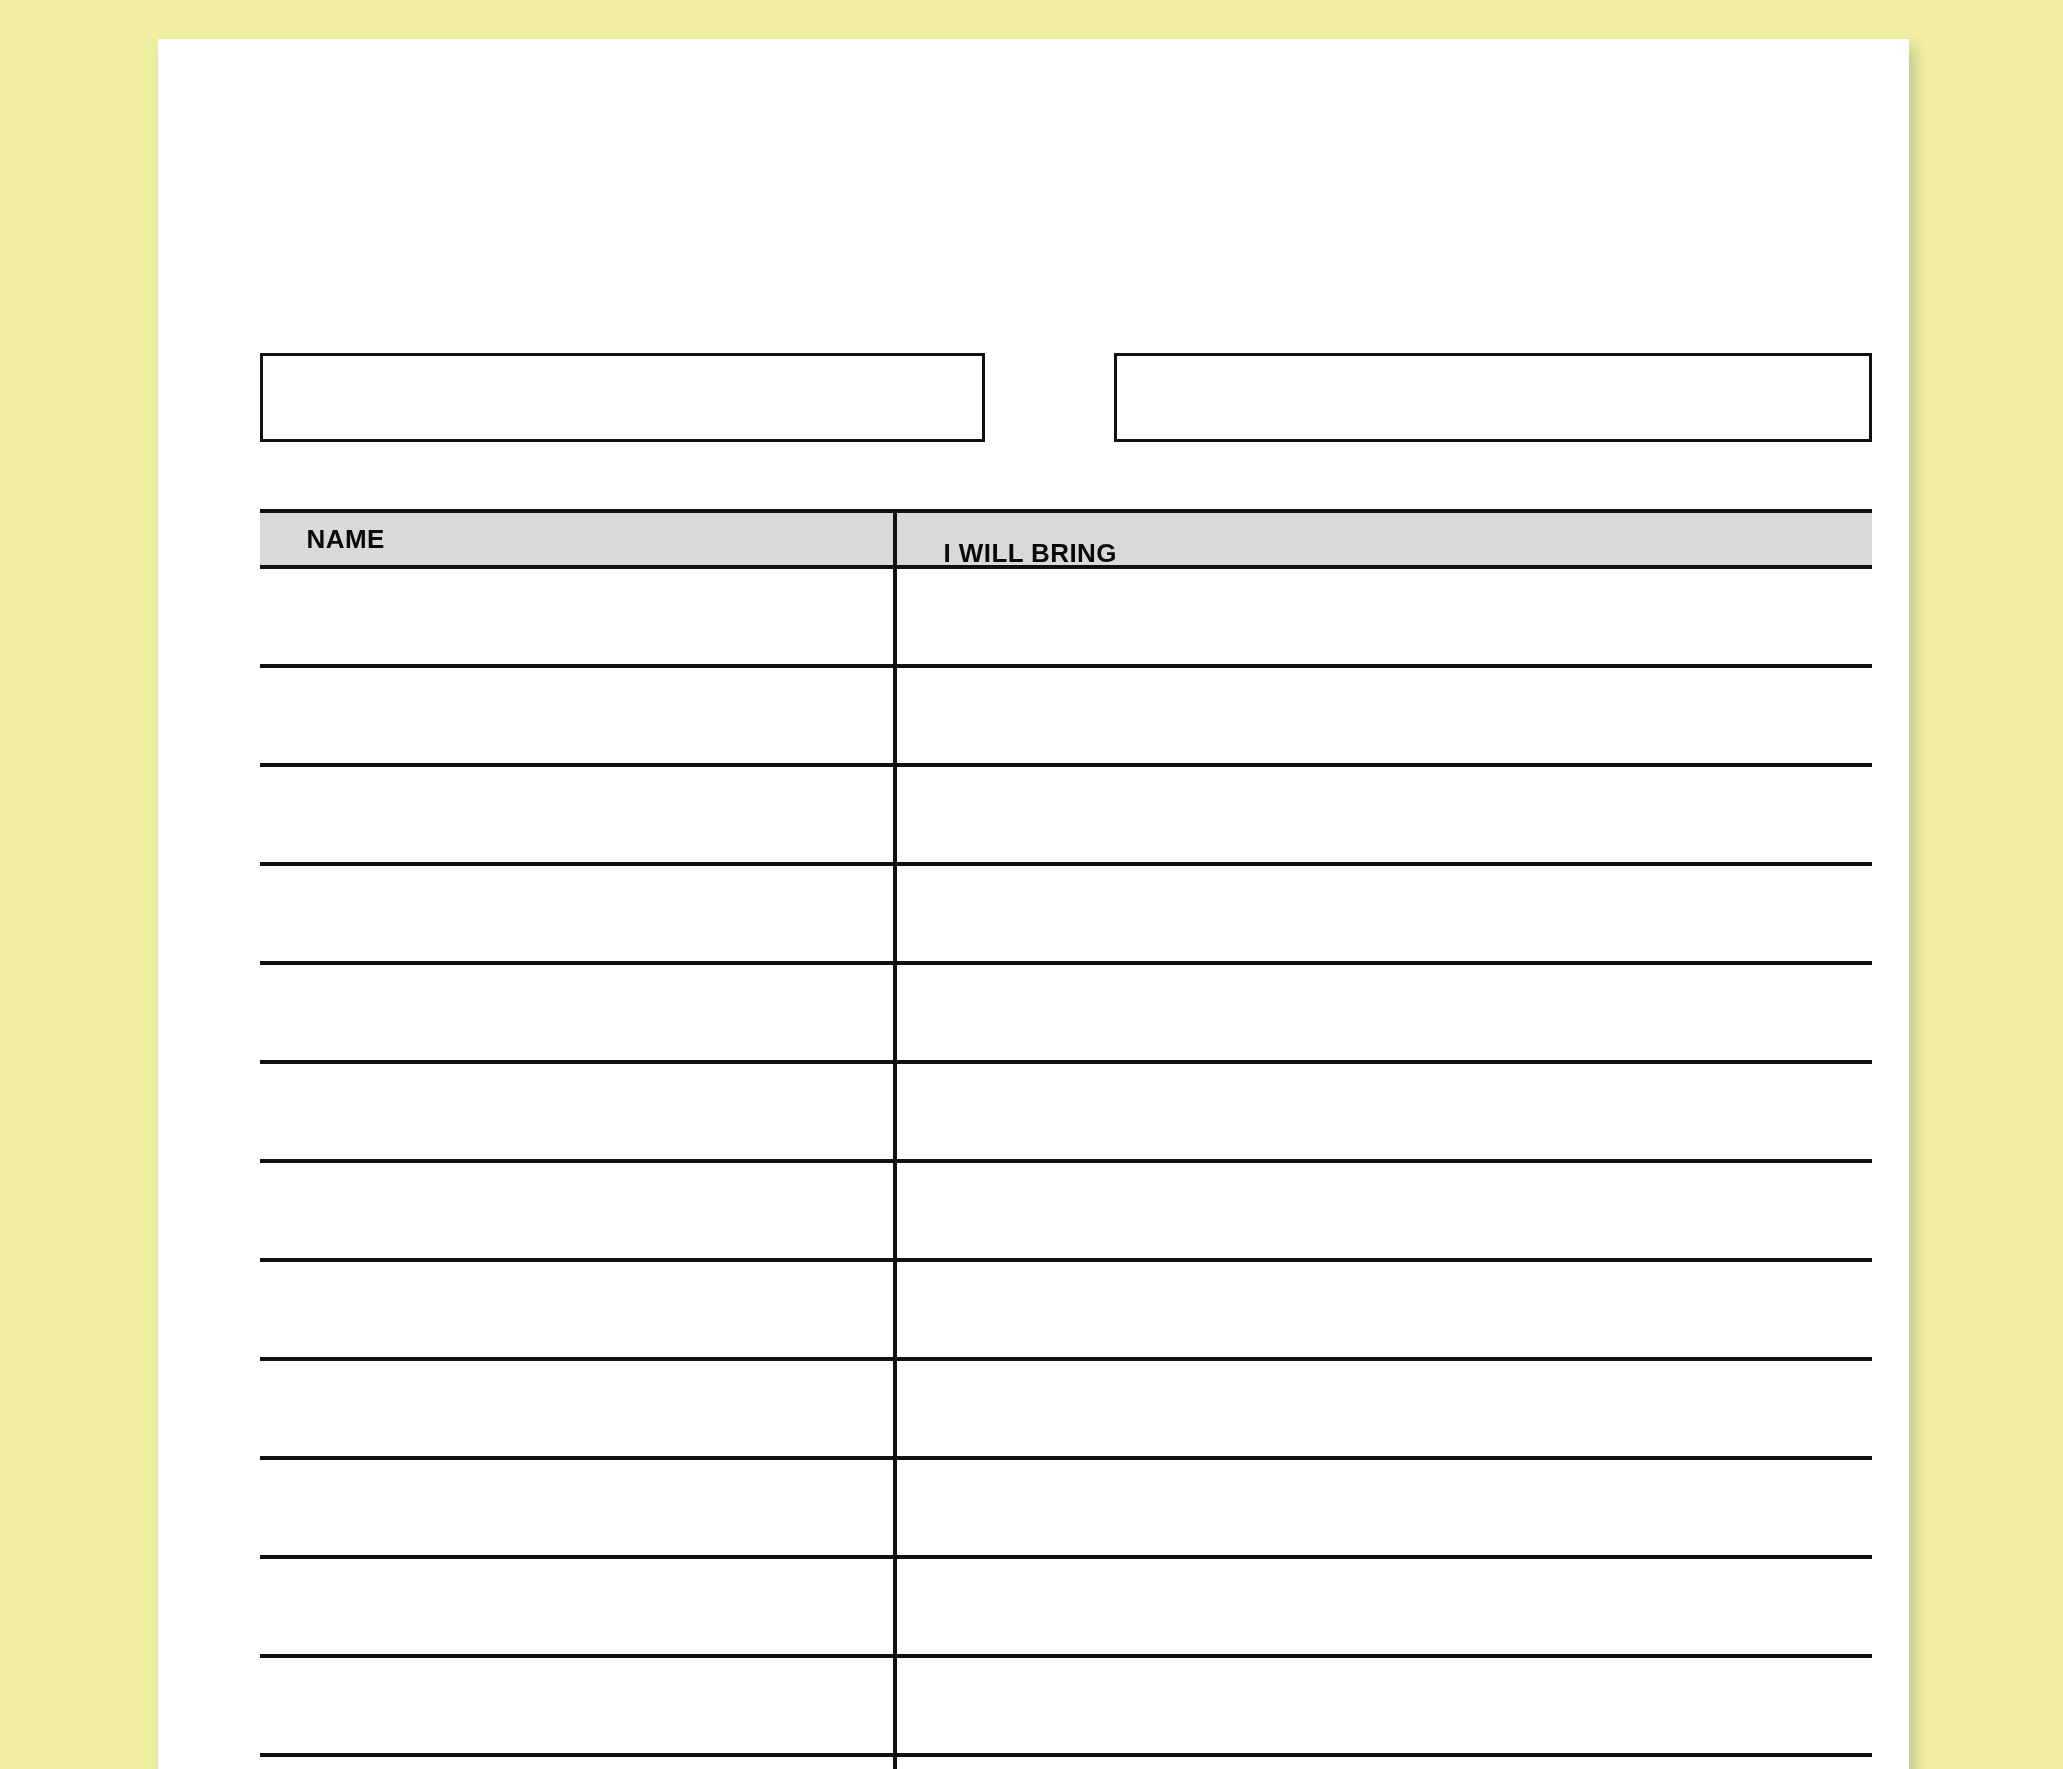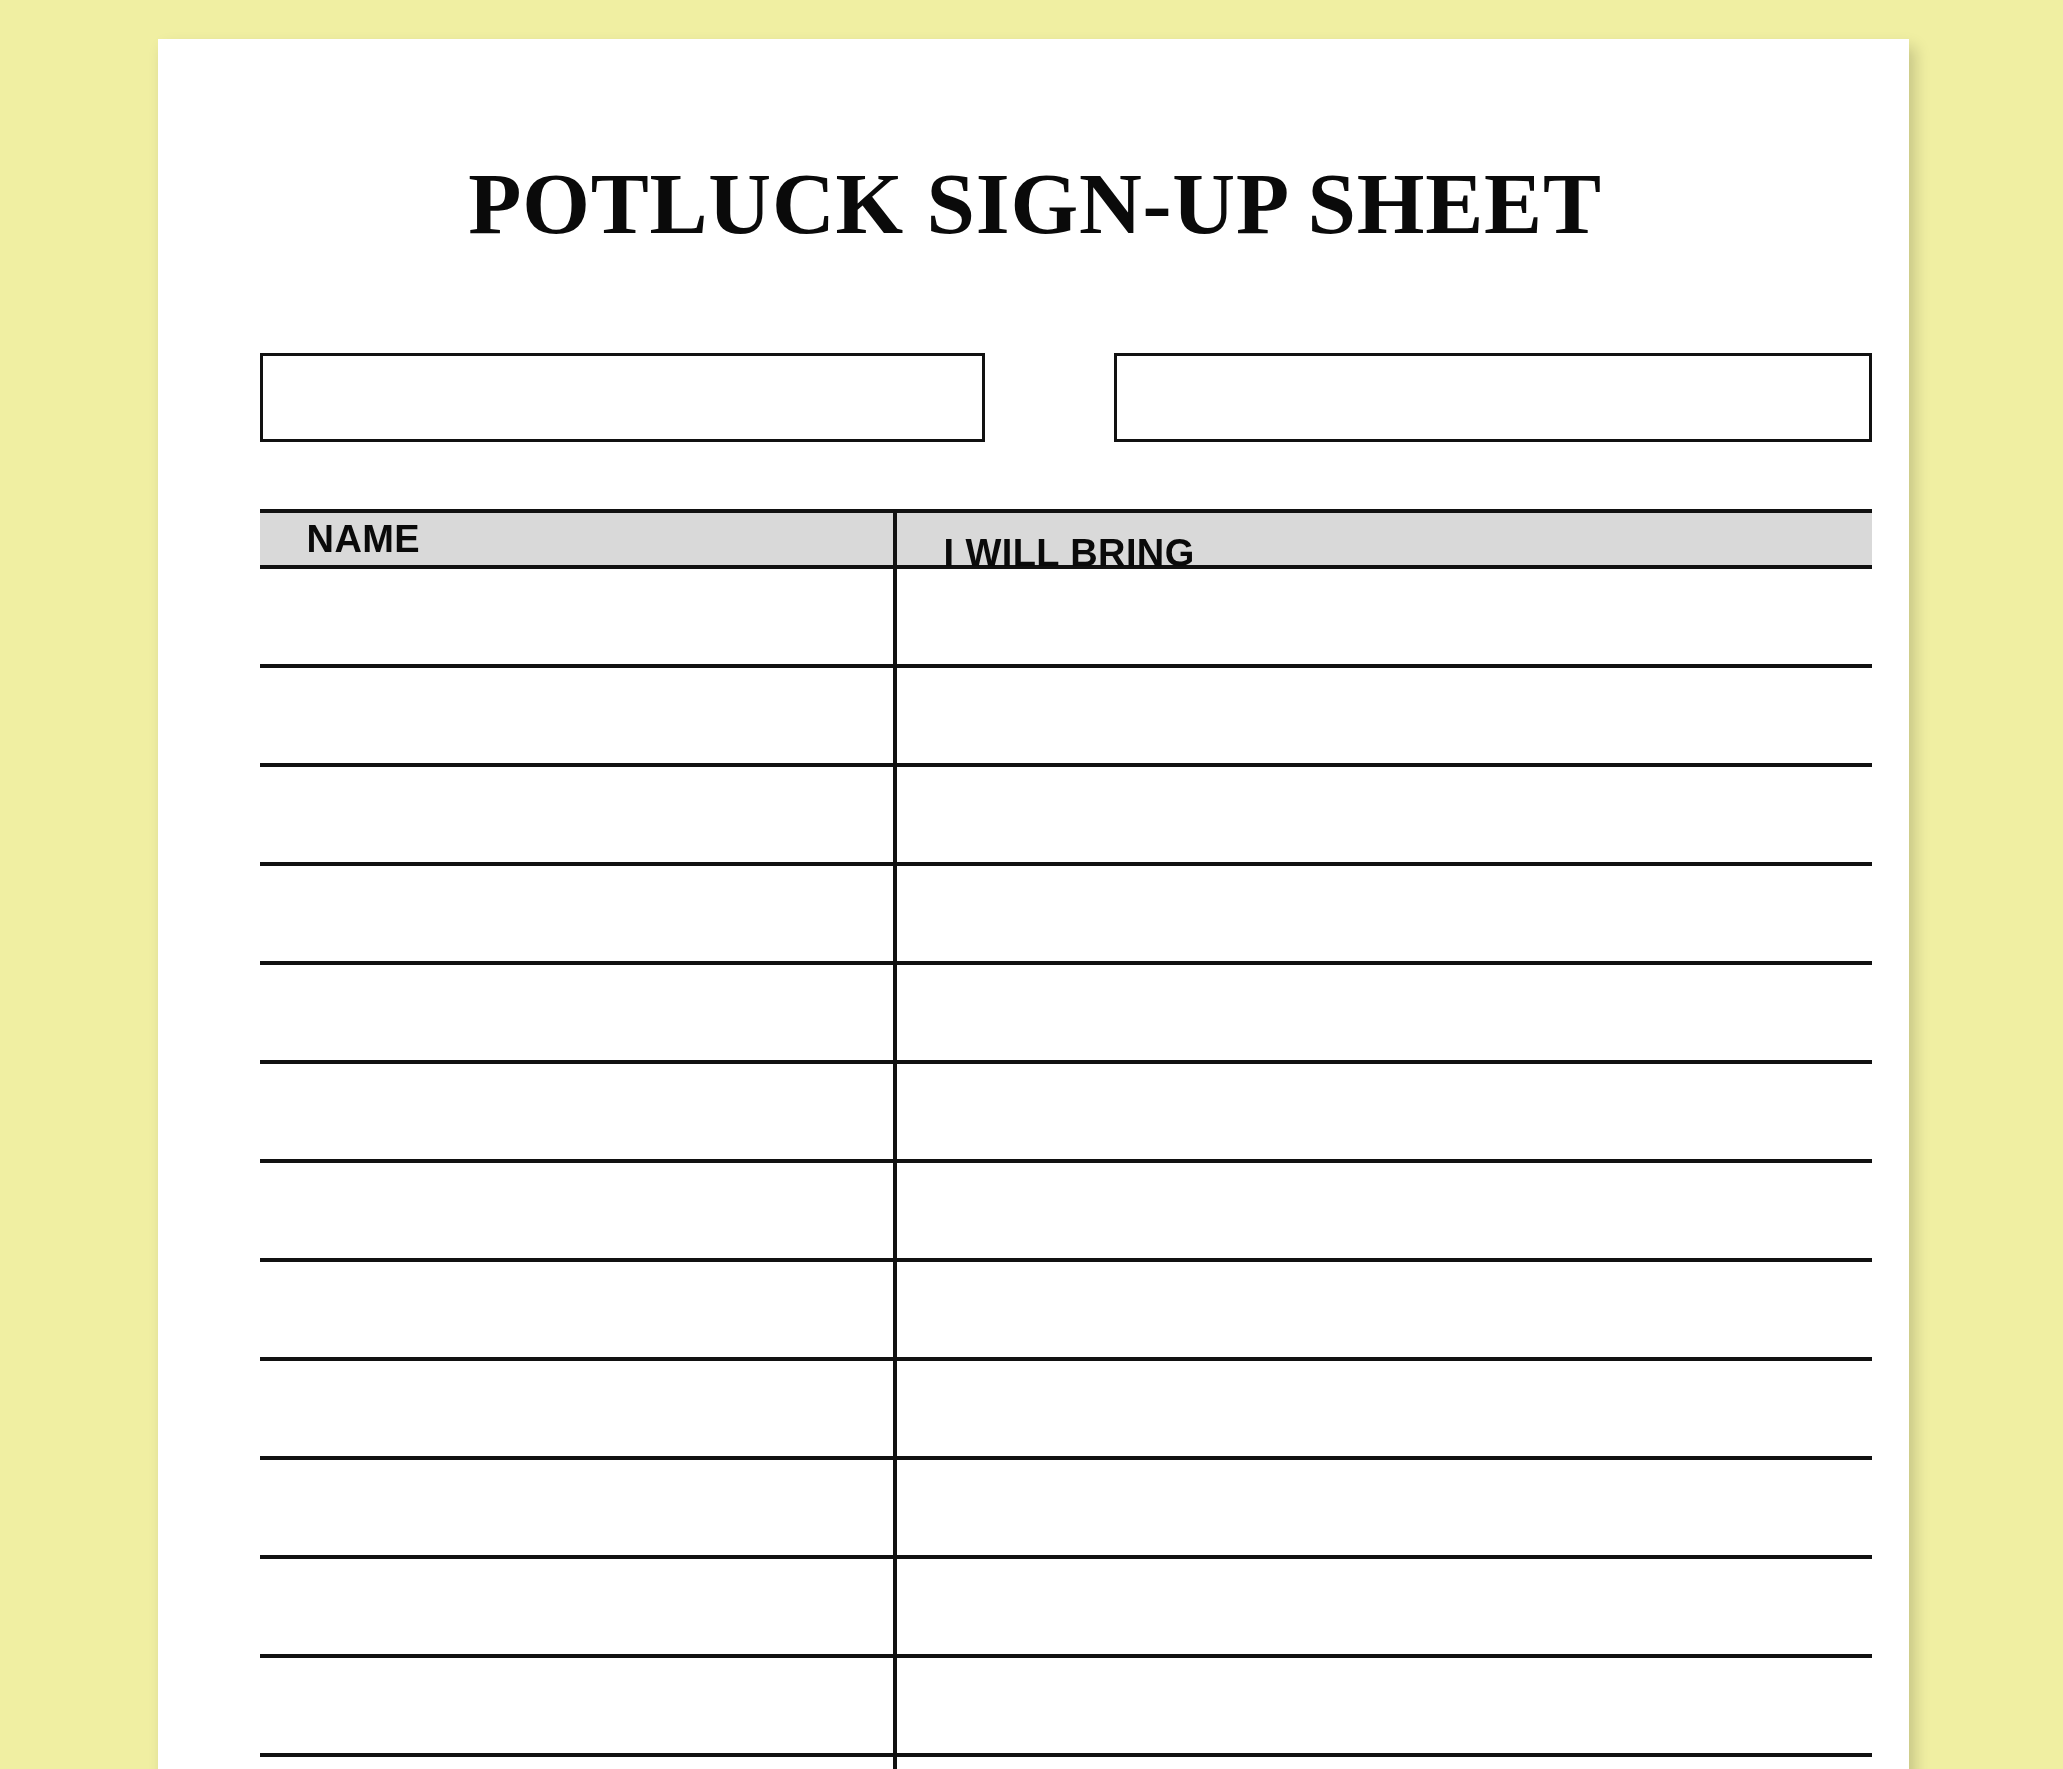--- a/index.html
+++ b/index.html
@@ -95,21 +95,21 @@
     height: 60px;
     background: #d9d9d9;
     border-top: 4px solid #111111;
     border-bottom: 4px solid #111111;
     box-sizing: border-box;
   }
   .th {
     display: flex;
     align-items: center;
     font-weight: bold;
-    font-size: 38px;
+    font-size: 26px;
     letter-spacing: 0.4px;
     color: #0a0a0a;
     box-sizing: border-box;
   }
   .th.col-name {
     width: 637px;
     padding-left: 47px;
   }
   .th.col-bring {
     width: 975px;
@@ -157,21 +157,20 @@
   }
 </style>
 </head>
 <body>
 
 <div id="page-root">
 
   <div class="sheet">
     <div class="sheet-inner">
 
-      <div class="doc-title">POTLUCK SIGN-UP SHEET</div>
 
       <div class="field-box left">
         <span class="field-value" title=""></span>
       </div>
 
       <div class="field-box right">
         <span class="field-value" title=""></span>
       </div>
 
       <div class="table-wrap">

